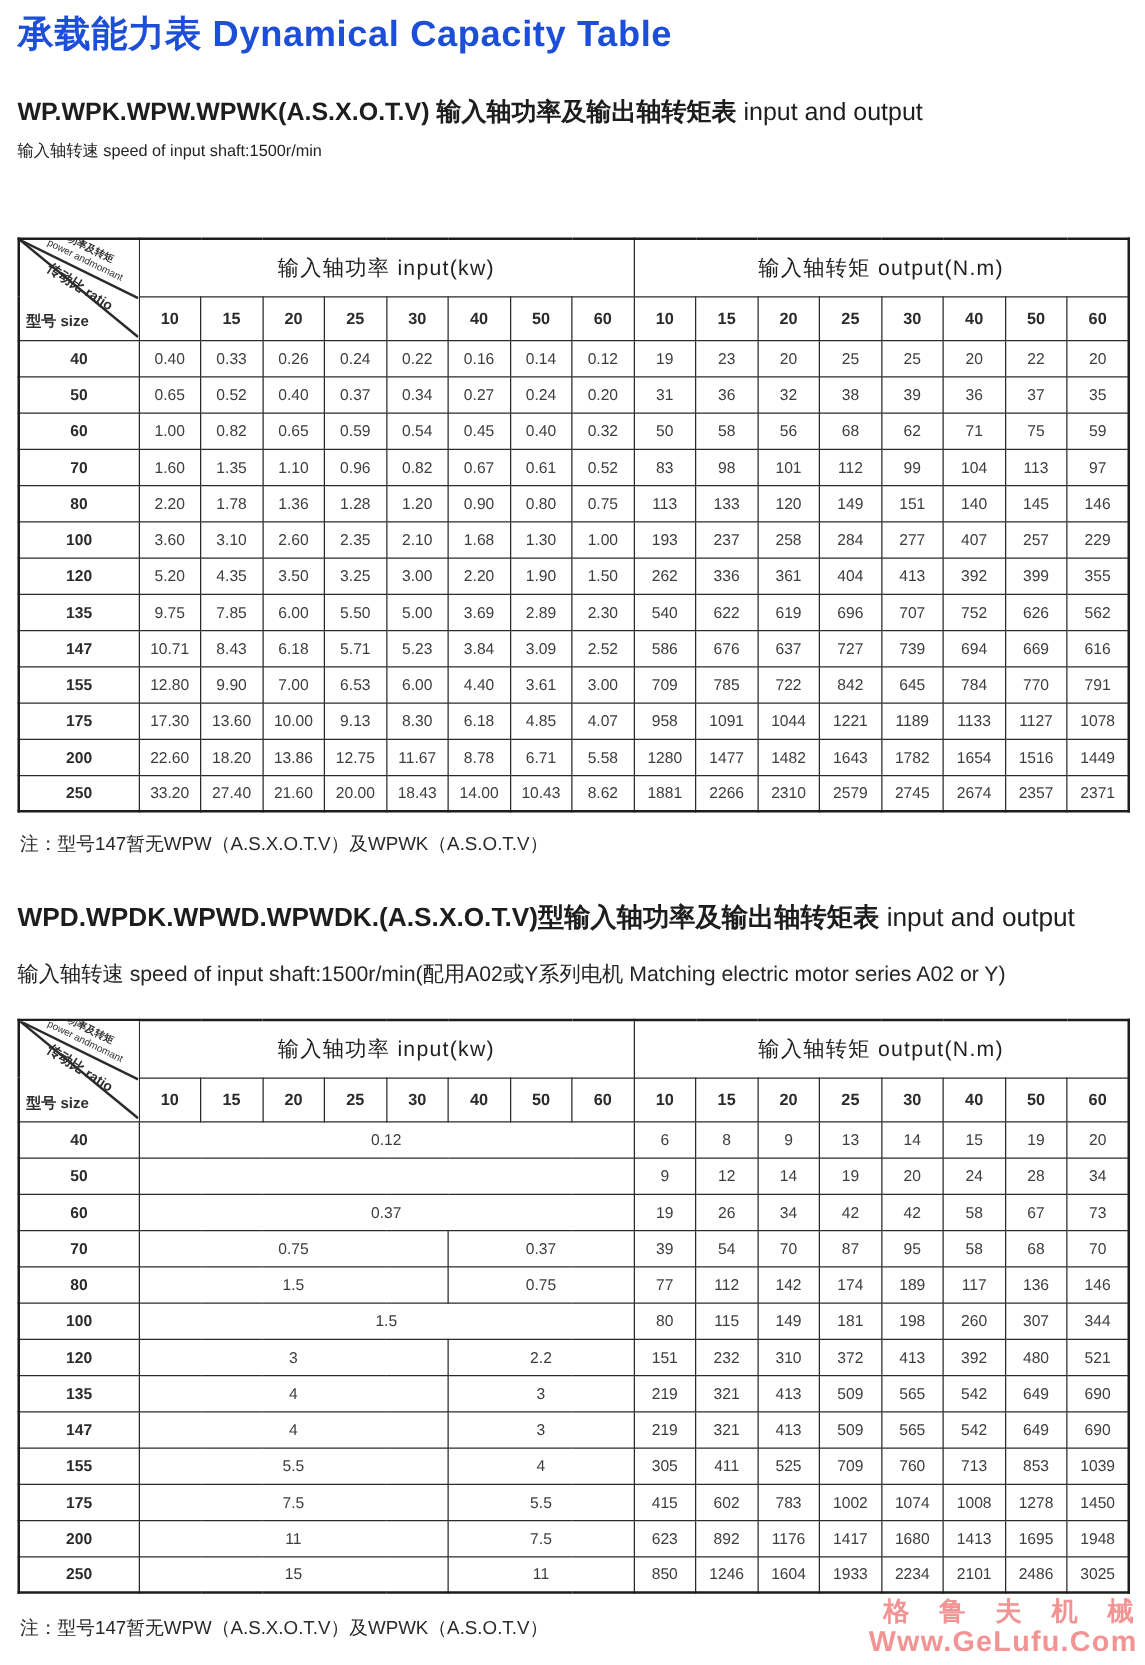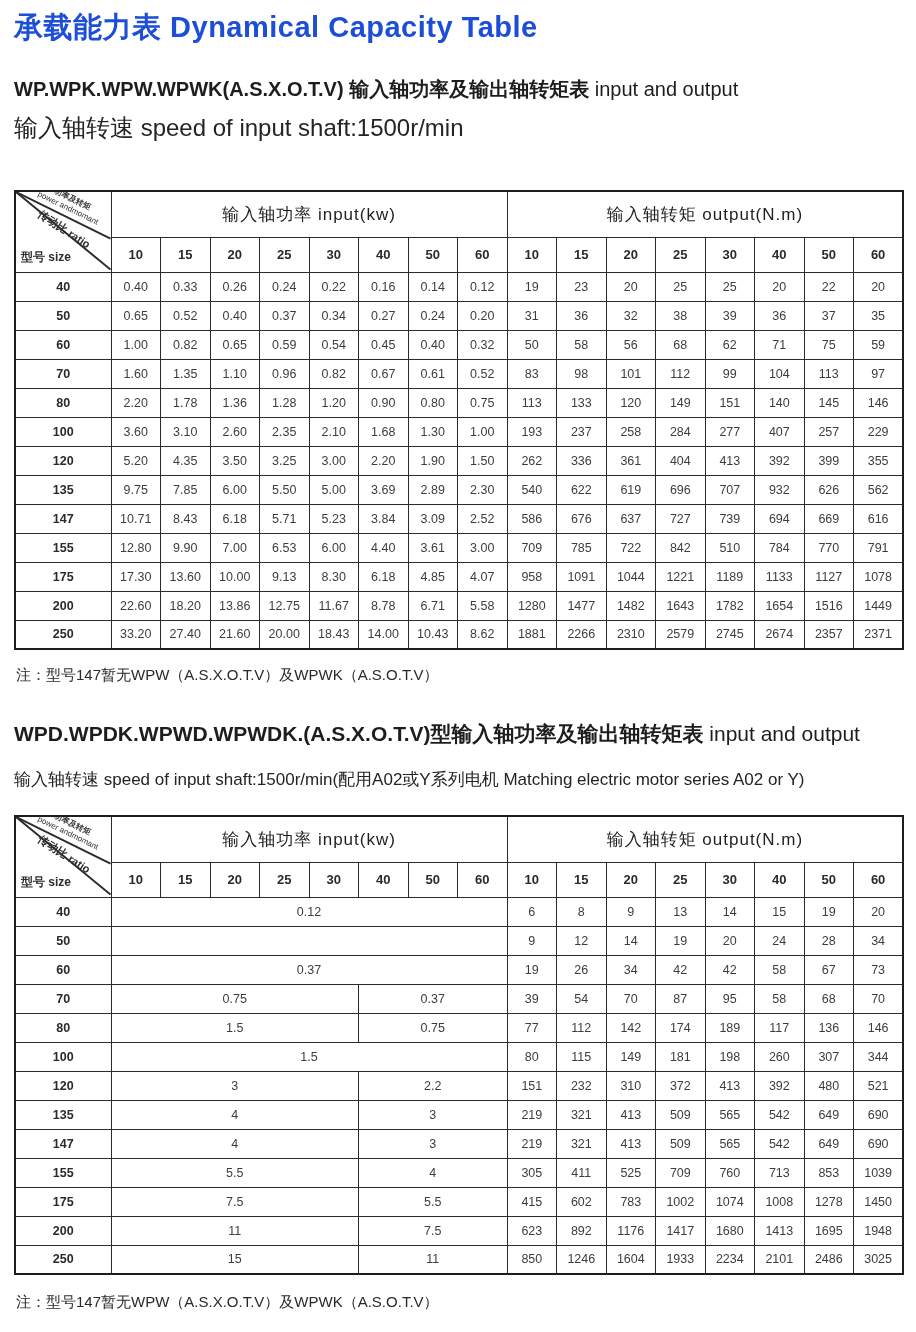--- a/index.html
+++ b/index.html
@@ -5,21 +5,21 @@
   * { margin:0; padding:0; box-sizing:border-box; }
   html,body { width:916px; height:1332px; background:#ffffff; }
   body { font-family:"Liberation Sans","DejaVu Sans",sans-serif; color:#222; position:relative; overflow:hidden; }
   .page { position:absolute; inset:0; }
 
   .page-title { position:absolute; left:14px; top:8px; font-size:29px; font-weight:bold; color:#1d4ed8; letter-spacing:0.5px; }
 
   .sec-head { position:absolute; left:14px; font-size:20px; color:#1d1d1d; white-space:nowrap; }
   .sec-head .models { font-weight:bold; }
   .sec-head .en { font-weight:normal; }
-  .sec-sub { position:absolute; left:14px; font-size:24px; color:#242424; white-space:nowrap; }
+  .sec-sub { position:absolute; left:14px; font-size:13px; color:#242424; white-space:nowrap; }
   .h1 { top:76px; }
   .s1 { top:112px; }
   .n1 { top:666px; }
   .h2 { top:720px; font-size:21px; }
   .s2 { top:768px; font-size:17px;text-align:center; }
   .n2 { top:1293px; }
   .note { position:absolute; left:16px; font-size:15px; color:#2a2a2a; white-space:nowrap; }
 
   table.cap { position:absolute; left:14px; width:888px; border-collapse:collapse; table-layout:fixed; }
   .t1 { top:190px; }
@@ -253,21 +253,21 @@
           <td class="val">5.50</td>
           <td class="val">5.00</td>
           <td class="val">3.69</td>
           <td class="val">2.89</td>
           <td class="val">2.30</td>
           <td class="val">540</td>
           <td class="val">622</td>
           <td class="val">619</td>
           <td class="val">696</td>
           <td class="val">707</td>
-          <td class="val">932</td>
+          <td class="val">752</td>
           <td class="val">626</td>
           <td class="val">562</td>
         </tr>
         <tr>
           <td class="model">147</td>
           <td class="val">10.71</td>
           <td class="val">8.43</td>
           <td class="val">6.18</td>
           <td class="val">5.71</td>
           <td class="val">5.23</td>
@@ -290,21 +290,21 @@
           <td class="val">7.00</td>
           <td class="val">6.53</td>
           <td class="val">6.00</td>
           <td class="val">4.40</td>
           <td class="val">3.61</td>
           <td class="val">3.00</td>
           <td class="val">709</td>
           <td class="val">785</td>
           <td class="val">722</td>
           <td class="val">842</td>
-          <td class="val">510</td>
+          <td class="val">645</td>
           <td class="val">784</td>
           <td class="val">770</td>
           <td class="val">791</td>
         </tr>
         <tr>
           <td class="model">175</td>
           <td class="val">17.30</td>
           <td class="val">13.60</td>
           <td class="val">10.00</td>
           <td class="val">9.13</td>
@@ -586,14 +586,18 @@
           <td class="val">2234</td>
           <td class="val">2101</td>
           <td class="val">2486</td>
           <td class="val">3025</td>
         </tr>
       </tbody>
     </table>
 
   <div class="note n2">注：型号147暂无WPW（A.S.X.O.T.V）及WPWK（A.S.O.T.V）</div>
 
+  <div class="watermark" style="color: rgb(242, 148, 148);">
+    <div class="wm1">格 鲁 夫 机 械</div>
+    <div class="wm2">Www.GeLufu.Com</div>
+  </div>
 
 </div>
 
 </body></html>

